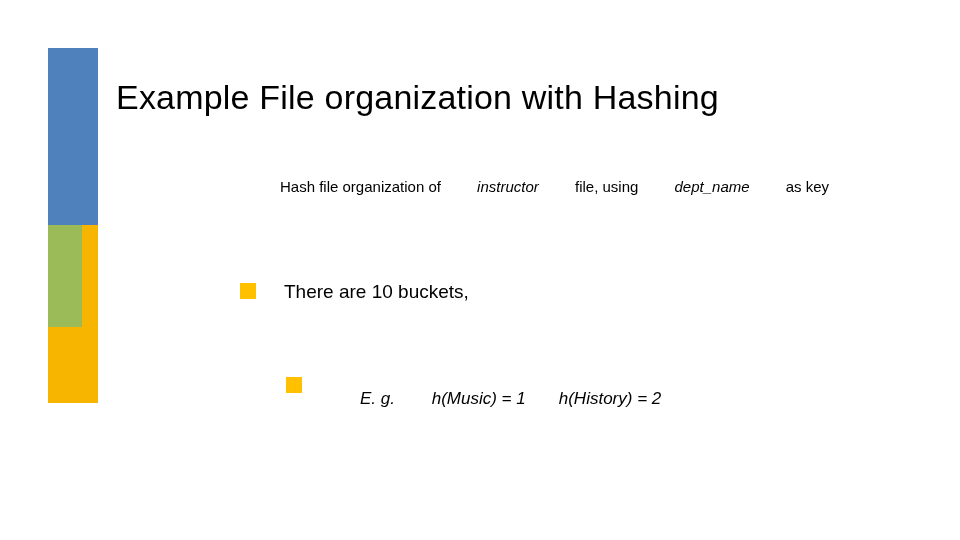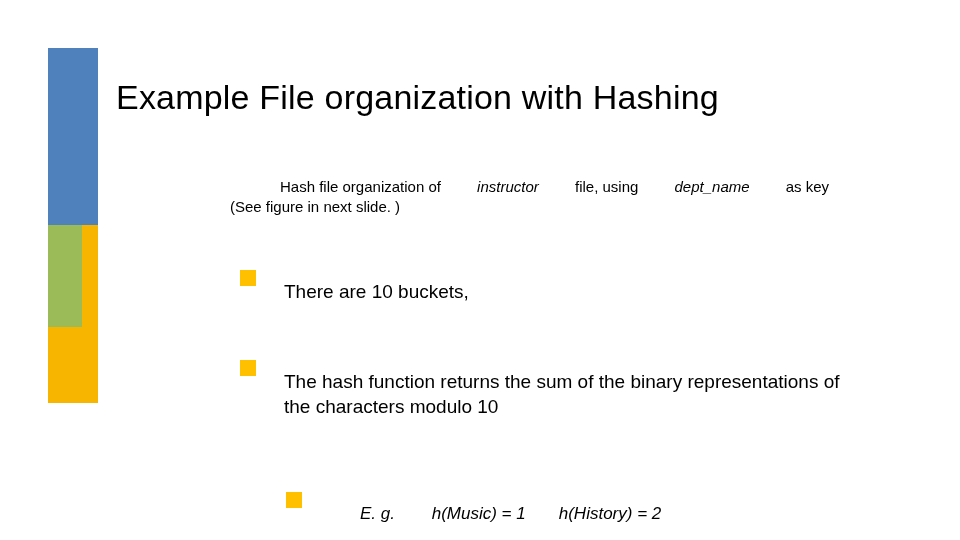--- a/index.html
+++ b/index.html
@@ -32,21 +32,21 @@
   .intro em { font-style: italic; }
 
   
   .bullets {
     position: absolute;
     left: 160px; top: 192px; right: 90px;
     font-size: 19px;
   }
   .bullet {
     display: flex;
-    align-items: flex-start;
+    align-items: center;
     margin-bottom: 18px;
     line-height: 1.28;
   }
   .bullet .marker {
     display: inline-block;
     width: 10px; height: 10px;
     background: #FFC000;
     margin-top: 6px;
     margin-right: 12px;
     flex-shrink: 0;
@@ -86,35 +86,30 @@
   <div class="band band-gold"></div>
   <div class="band band-gold-main"></div>
 
   <h1 class="title">Example File organization with Hashing</h1>
 
   <div class="intro">
     <span class="plain" style="font-weight:400"></span>
     <span>
       <span>Hash file organization of </span><em>instructor</em><span> file, using </span><em>dept_name</em><span> as key</span>
     </span><br>
-    <span style="padding-left:6px;">(See figure in next slide. )</span>
   </div>
 
   <div class="bullets">
 
     <div class="bullet">
       <span class="marker"></span>
       <span class="txt">There are 10 buckets,</span>
     </div>
 
 
-    <div class="bullet">
-      <span class="marker"></span>
-      <span class="txt">The hash function returns the sum of the binary representations of the characters modulo 10</span>
-    </div>
 
     <div class="sub-bullets">
       <div class="sub-bullet">
         <span class="marker"></span>
         <span class="lines">
           <span class="ex-row"><span>E. g.</span><span> h(Music) = 1       h(History) = 2</span></span><br>
         </span>
       </div>
     </div>
 

